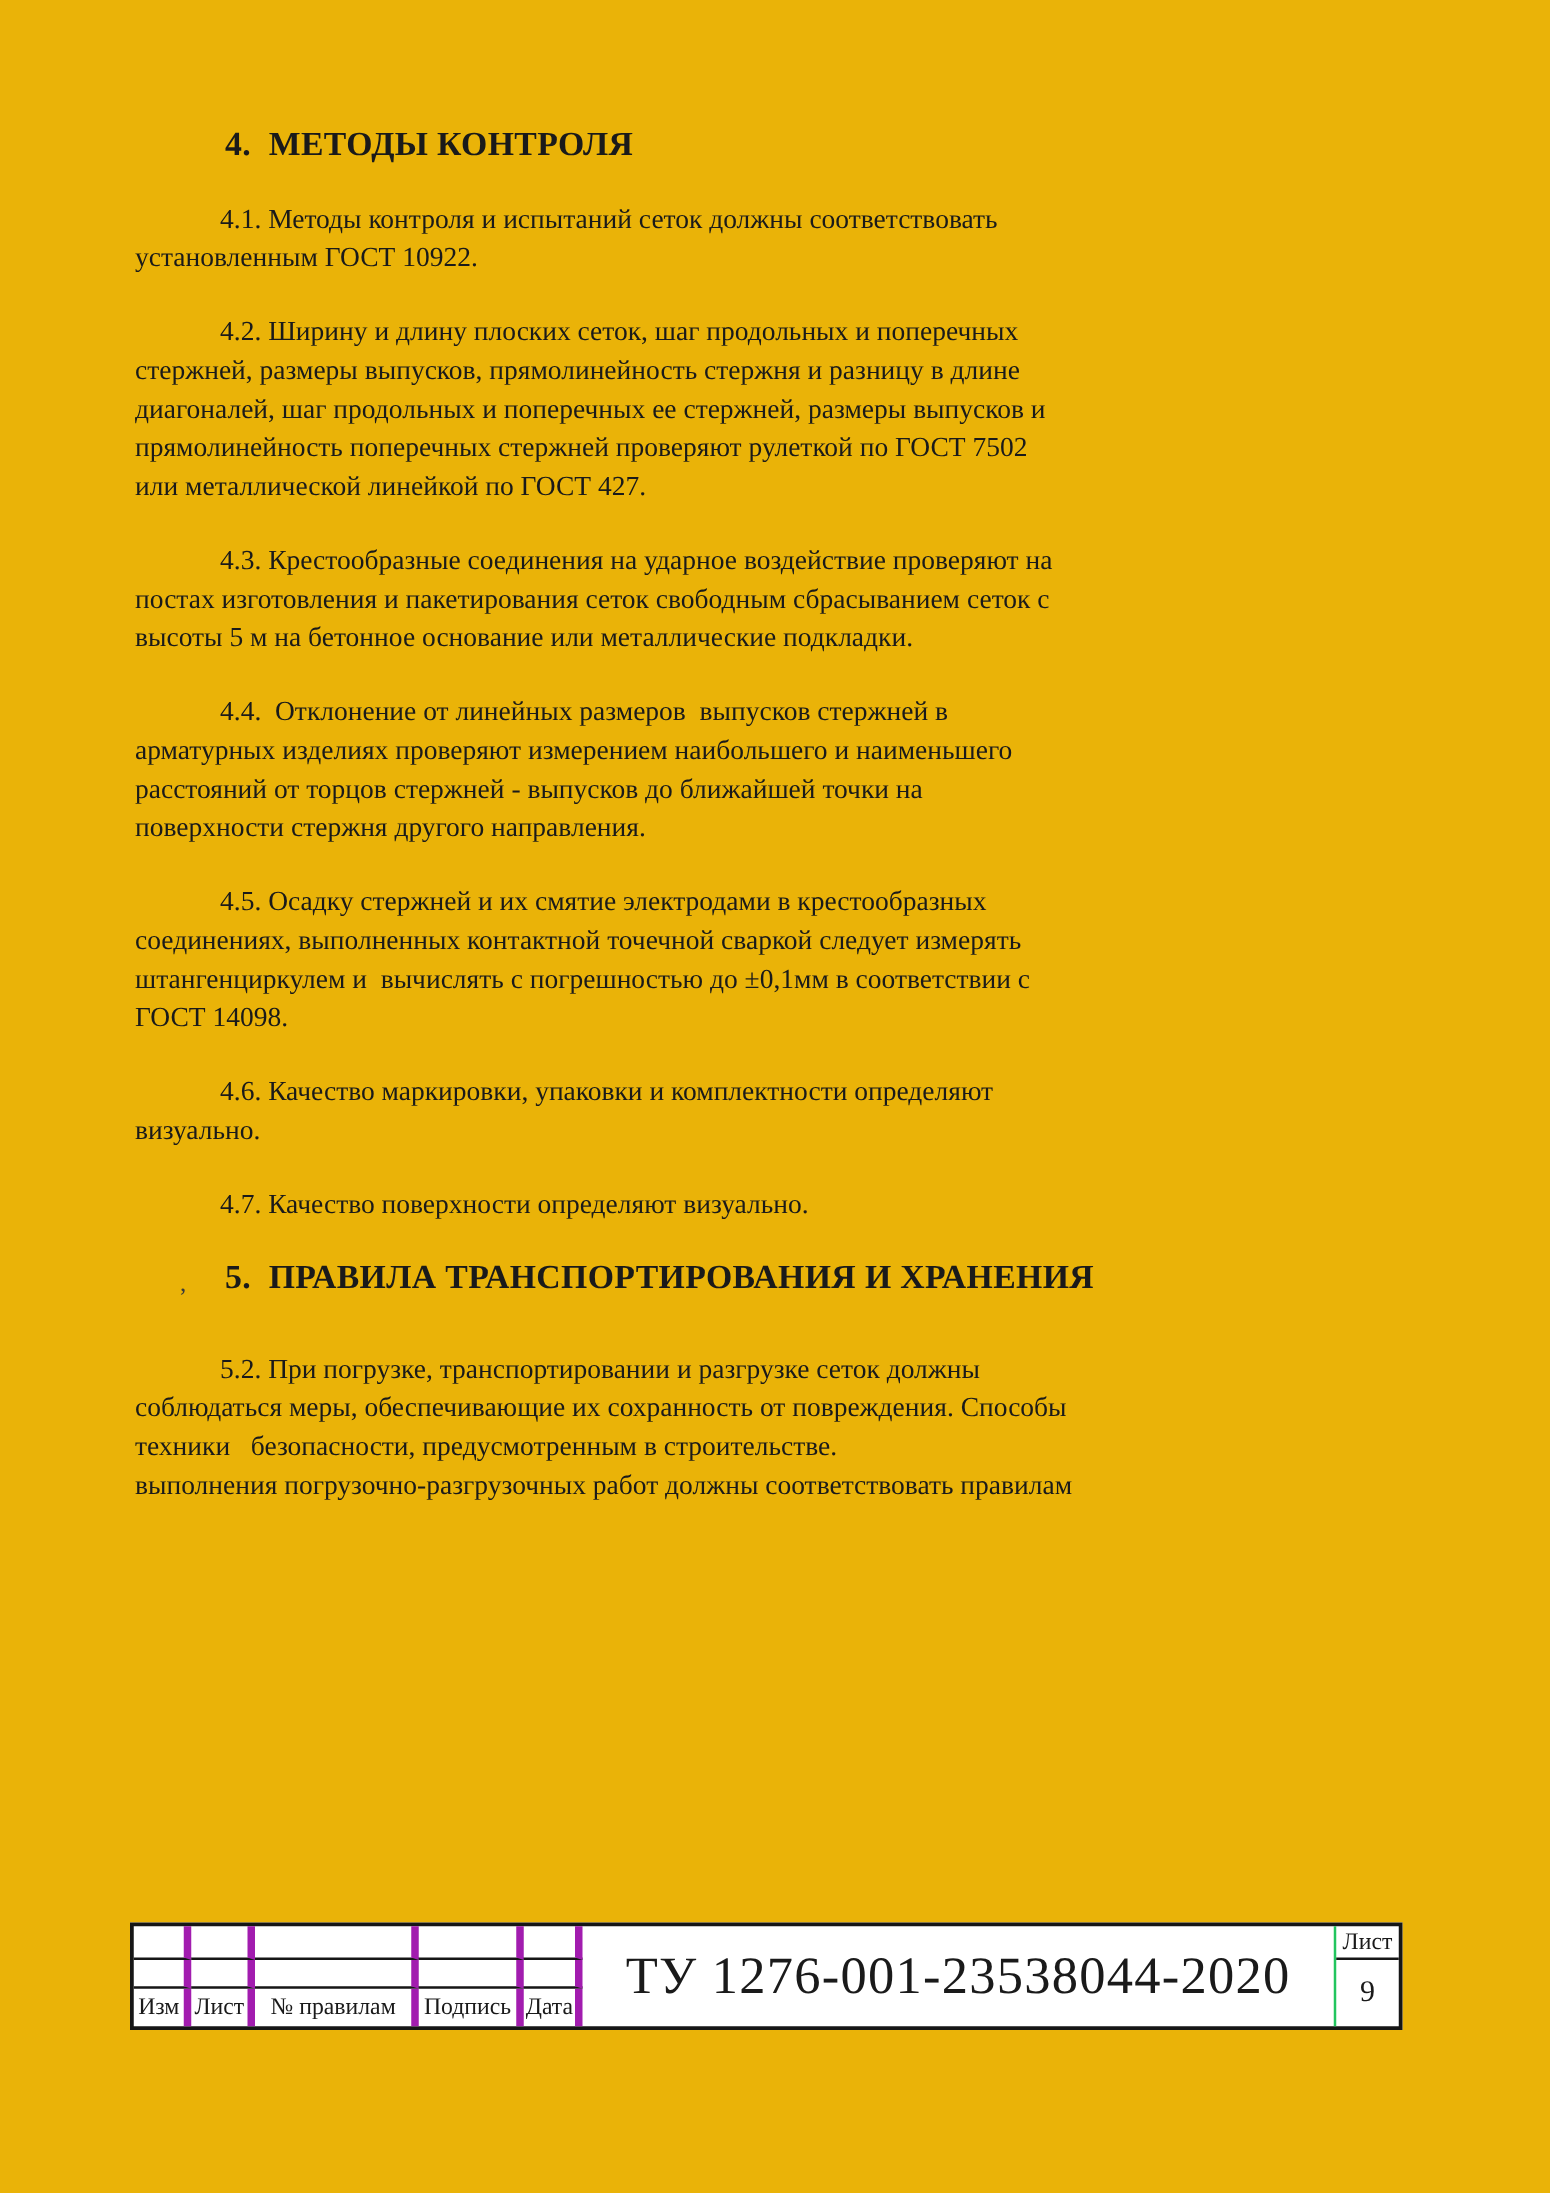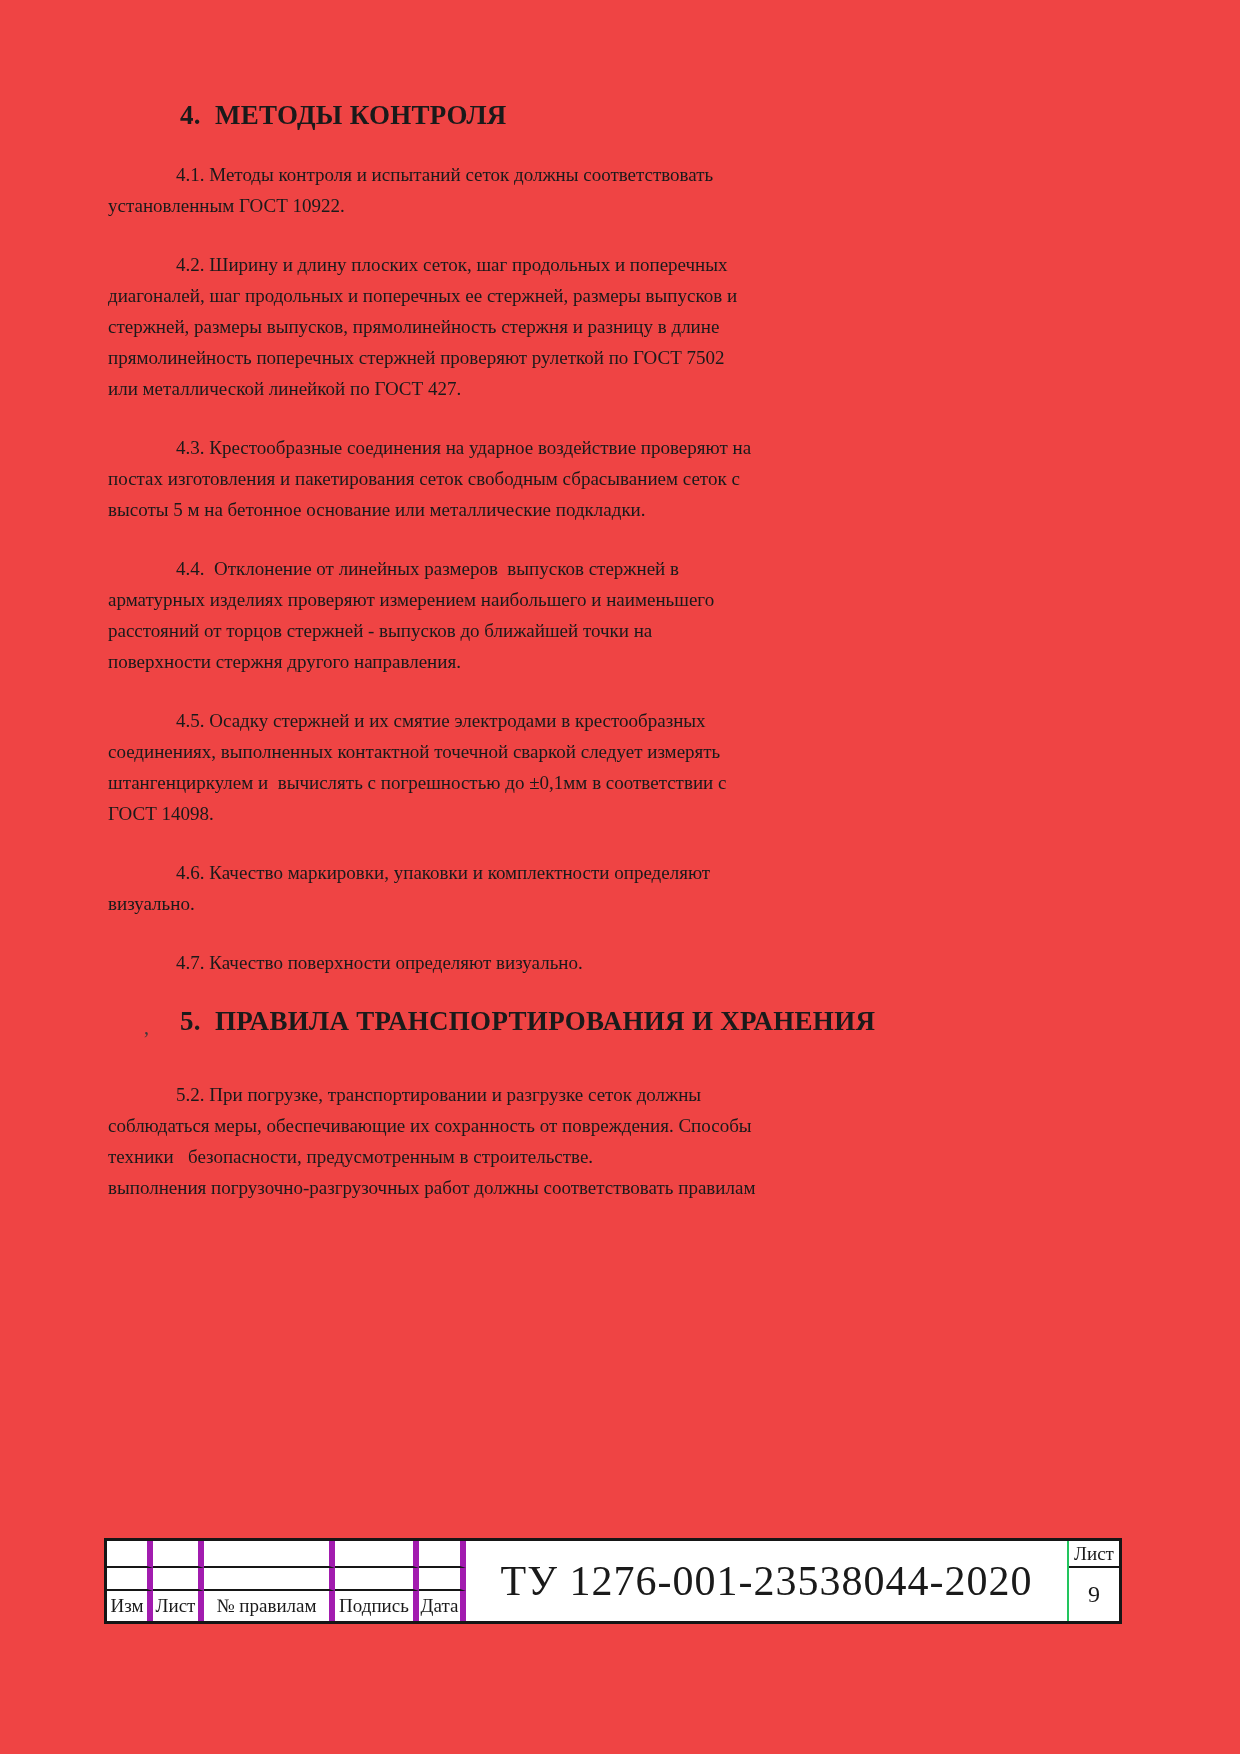--- a/index.html
+++ b/index.html
@@ -4,21 +4,21 @@
 <style>
   html, body {
     margin: 0;
     padding: 0;
     background: #e8e8e8;
   }
   .page {
     position: relative;
     width: 1240px;
     height: 1754px;
-    background: #ef4444;
+    background: #eab308;
     margin: 0 auto;
     overflow: hidden;
     font-family: "Liberation Serif", "DejaVu Serif", serif;
     color: #1a1a1a;
   }
   .doc-body {
     position: absolute;
     left: 108px;
     top: 100px;
     width: 1040px;
@@ -42,21 +42,21 @@
     left: 36px;
     top: 6px;
     font-weight: 400;
     font-size: 20px;
     color: #3a3a3a;
   }
   .block-para {
     margin: 0 0 28px 0;
   }
   .line {
-    font-size: 19px;
+    font-size: 22px;
     line-height: 31px;
     white-space: pre;
   }
   .line.first {
     padding-left: 68px;
   }
   
   .title-block {
     position: absolute;
     left: 104px;
@@ -115,22 +115,22 @@
 <div class="page">
 
   <div class="doc-body">
       <div class="block-heading"><span>4.  МЕТОДЫ КОНТРОЛЯ</span></div>
       <div class="block-para">
         <div class="line first">4.1. Методы контроля и испытаний сеток должны соответствовать</div>
         <div class="line">установленным ГОСТ 10922.</div>
       </div>
       <div class="block-para">
         <div class="line first">4.2. Ширину и длину плоских сеток, шаг продольных и поперечных</div>
+        <div class="line">стержней, размеры выпусков, прямолинейность стержня и разницу в длине</div>
         <div class="line">диагоналей, шаг продольных и поперечных ее стержней, размеры выпусков и</div>
-        <div class="line">стержней, размеры выпусков, прямолинейность стержня и разницу в длине</div>
         <div class="line">прямолинейность поперечных стержней проверяют рулеткой по ГОСТ 7502</div>
         <div class="line">или металлической линейкой по ГОСТ 427.</div>
       </div>
       <div class="block-para">
         <div class="line first">4.3. Крестообразные соединения на ударное воздействие проверяют на</div>
         <div class="line">постах изготовления и пакетирования сеток свободным сбрасыванием сеток с</div>
         <div class="line">высоты 5 м на бетонное основание или металлические подкладки.</div>
       </div>
       <div class="block-para">
         <div class="line first">4.4.  Отклонение от линейных размеров  выпусков стержней в</div>

